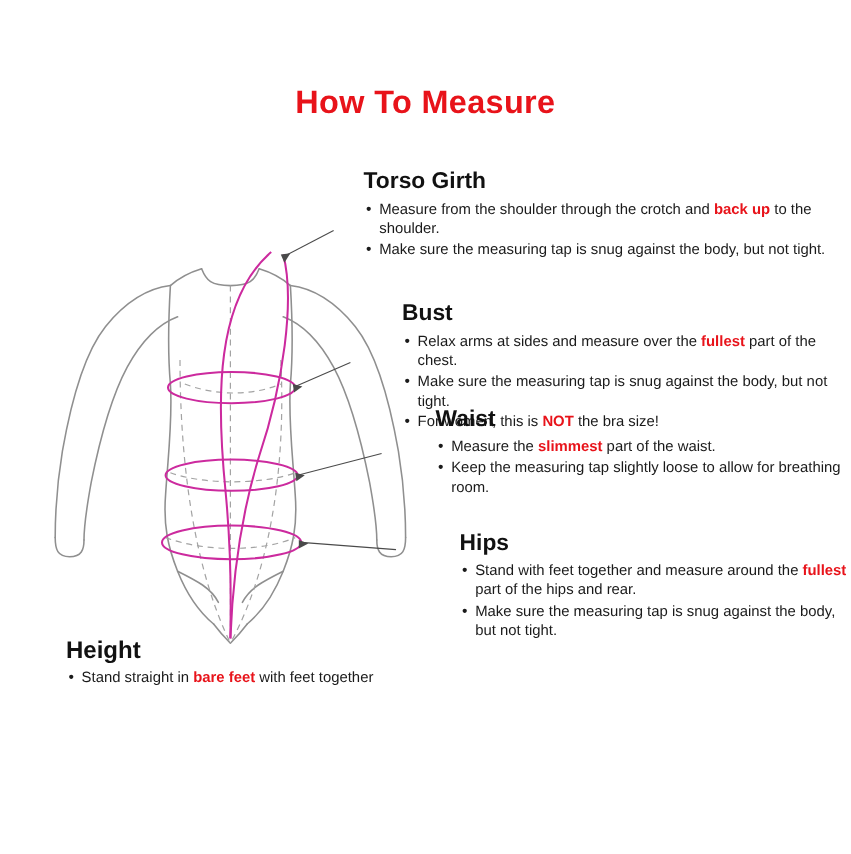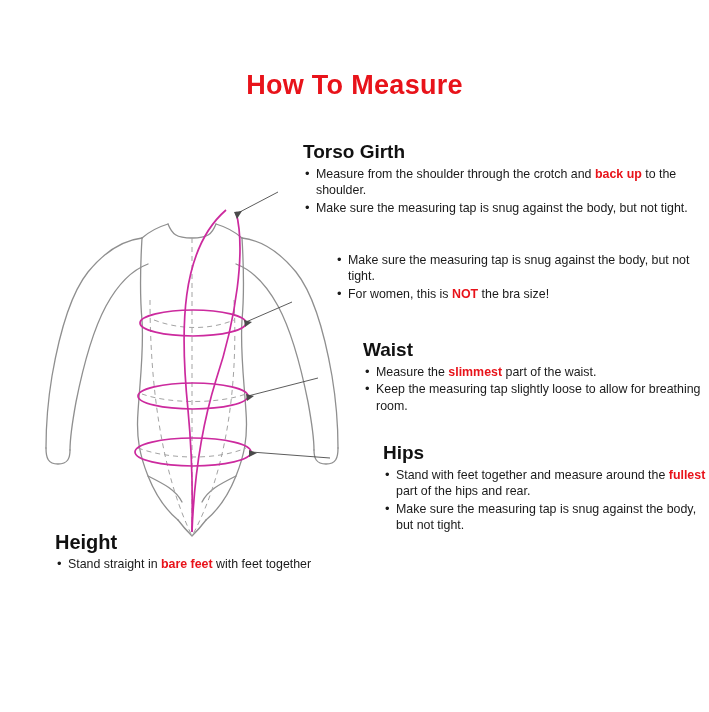--- a/index.html
+++ b/index.html
@@ -153,21 +153,25 @@
       <li>
         <span>Measure from the shoulder through the crotch and </span><span class="hl">back up</span><span> to the shoulder.</span>
       </li>
       <li>
         <span>Make sure the measuring tap is snug against the body, but not tight.</span>
       </li>
     </ul>
   </div>
 
   <div class="section" id="sec-bust">
-    <ul>
+    <h2>Bust</h2>
+    <ul>
+      <li>
+        <span>Relax arms at sides and measure over the </span><span class="hl">fullest</span><span> part of the chest.</span>
+      </li>
       <li>
         <span>Make sure the measuring tap is snug against the body, but not tight.</span>
       </li>
       <li>
         <span>For women, this is </span><span class="hl">NOT</span><span> the bra size!</span>
       </li>
     </ul>
   </div>
 
   <div class="section" id="sec-waist">

